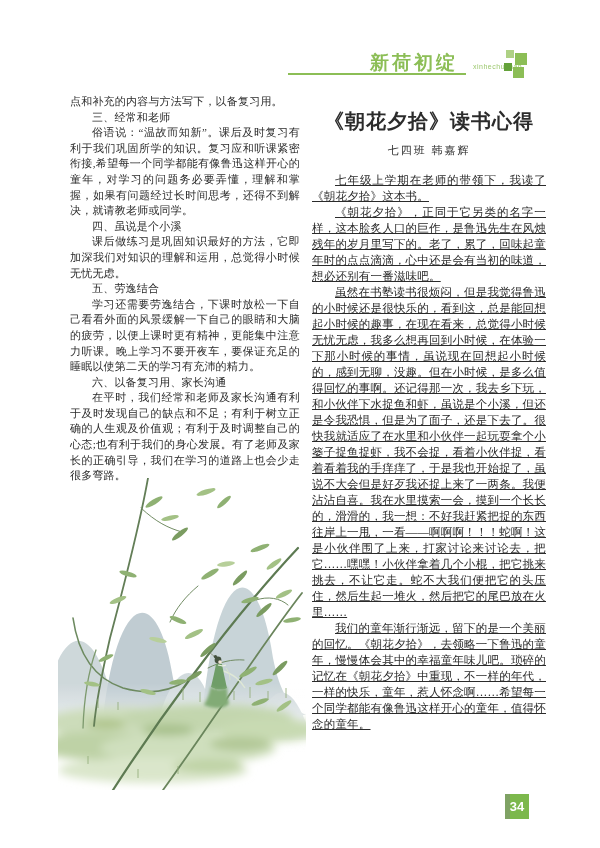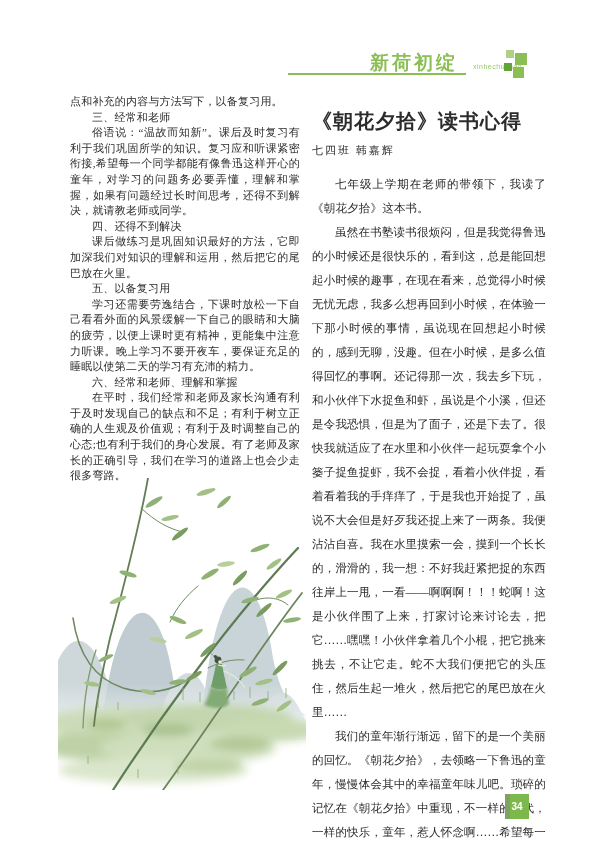--- a/index.html
+++ b/index.html
@@ -28,36 +28,36 @@
   .brand-logo .sq4{left:10px;top:19px;width:11px;height:11px;background:#8cbe56;}
   
   .col-left{position:absolute;left:70px;top:94px;width:230px;}
   .col-right{position:absolute;left:312px;top:102px;width:234px;}
   .col-left p,.col-left h3{
     margin:0;font-size:11px;line-height:15.6px;text-align:justify;
     font-weight:normal;letter-spacing:.2px;
   }
   .col-left p.indent,.col-left h3{text-indent:2em;}
   .col-right p{
-    margin:0;font-size:11.5px;line-height:24px;text-align:justify;
-    text-indent:2em;letter-spacing:.2px;
+    margin:0;font-size:11.5px;line-height:16px;text-align:justify;
+    text-indent:2em;letter-spacing:.2px;text-decoration:underline;
   }
   .article-title{
-    margin:6px 0 2px 0;font-size:20px;font-weight:700;
+    margin:6px 0 2px 0;font-size:20px;font-weight:700;text-align:center;
     letter-spacing:1px;white-space:nowrap;
   }
-  .byline{font-size:11px;text-align:left;margin:8px 0 14px 0;letter-spacing:2px;}
+  .byline{font-size:11px;text-align:center;margin:8px 0 14px 0;letter-spacing:2px;}
   
   .illustration{position:absolute;left:58px;top:478px;width:248px;height:312px;}
   
   .page-num{
     position:absolute;left:505px;top:794px;width:24px;height:25px;
     background:linear-gradient(90deg,#7fa264 0 5px,#7cb84c 5px);
     color:#ffffff;font-family:"Liberation Sans","DejaVu Sans",sans-serif;
-    font-size:10px;font-weight:700;text-align:center;line-height:25px;
+    font-size:13px;font-weight:700;text-align:center;line-height:25px;
   }
 </style>
 </head>
 <body>
 
 <div class="page">
 
   <div>
     <div class="brand-line"></div>
     <span class="brand">新荷初绽</span>
@@ -67,25 +67,25 @@
         <i class="sq2"></i>
         <i class="sq3"></i>
         <i class="sq4"></i>
     </span>
   </div>
 
   <section class="col-left">
     <p>点和补充的内容与方法写下，以备复习用。</p>
     <h3>三、经常和老师</h3>
     <p class="indent">俗语说：“温故而知新”。课后及时复习有利于我们巩固所学的知识。复习应和听课紧密衔接,希望每一个同学都能有像鲁迅这样开心的童年，对学习的问题务必要弄懂，理解和掌握，如果有问题经过长时间思考，还得不到解决，就请教老师或同学。</p>
-    <h3>四、还得不到解决</h3>
-    <p class="indent">课后做练习是巩固知识最好的方法，它即加深我们对知识的理解和运用，然后把它的尾巴放在火里。</p>
-    <h3>五、以备复习用</h3>
+    <h3>四、虽说是个小溪</h3>
+    <p class="indent">课后做练习是巩固知识最好的方法，它即加深我们对知识的理解和运用，总觉得小时候无忧无虑。</p>
+    <h3>五、劳逸结合</h3>
     <p class="indent">学习还需要劳逸结合，下课时放松一下自己看看外面的风景缓解一下自己的眼睛和大脑的疲劳，以便上课时更有精神，更能集中注意力听课。晚上学习不要开夜车，要保证充足的睡眠以使第二天的学习有充沛的精力。</p>
-    <h3>六、经常和老师、理解和掌握</h3>
+    <h3>六、以备复习用、家长沟通</h3>
     <p class="indent">在平时，我们经常和老师及家长沟通有利于及时发现自己的缺点和不足；有利于树立正确的人生观及价值观；有利于及时调整自己的心态;也有利于我们的身心发展。有了老师及家长的正确引导，我们在学习的道路上也会少走很多弯路。</p>
   </section>
 
   <figure class="illustration" style="margin:0">
     <svg width="248" height="312" viewBox="0 0 248 312" xmlns="http://www.w3.org/2000/svg">
       <defs>
         <filter id="soft" x="-40%" y="-40%" width="180%" height="180%">
             <feGaussianBlur stdDeviation="4"></feGaussianBlur>
           </filter>
         <filter id="soft2" x="-40%" y="-40%" width="180%" height="180%">
@@ -190,19 +190,20 @@
         <path d="M6,9 C9,10 12,10 14,9" stroke="#e9efe0" stroke-width="1.2" fill="none"></path>
         <path d="M14,12 C17,16 18,20 18,24" stroke="#d8e3cc" stroke-width="1" fill="none"></path>
       </g>
     </svg>
   </figure>
 
   <section class="col-right">
     <h1 class="article-title">《朝花夕拾》读书心得</h1>
     <div class="byline">七四班  韩嘉辉</div>
     <p>七年级上学期在老师的带领下，我读了《朝花夕拾》这本书。</p>
+    <p>《朝花夕拾》，正同于它另类的名字一样，这本脍炙人口的巨作，是鲁迅先生在风烛残年的岁月里写下的。老了，累了，回味起童年时的点点滴滴，心中还是会有当初的味道，想必还别有一番滋味吧。</p>
     <p>虽然在书塾读书很烦闷，但是我觉得鲁迅的小时候还是很快乐的，看到这，总是能回想起小时候的趣事，在现在看来，总觉得小时候无忧无虑，我多么想再回到小时候，在体验一下那小时候的事情，虽说现在回想起小时候的，感到无聊，没趣。但在小时候，是多么值得回忆的事啊。还记得那一次，我去乡下玩，和小伙伴下水捉鱼和虾，虽说是个小溪，但还是令我恐惧，但是为了面子，还是下去了。很快我就适应了在水里和小伙伴一起玩耍拿个小篓子捉鱼捉虾，我不会捉，看着小伙伴捉，看着看着我的手痒痒了，于是我也开始捉了，虽说不大会但是好歹我还捉上来了一两条。我便沾沾自喜。我在水里摸索一会，摸到一个长长的，滑滑的，我一想：不好我赶紧把捉的东西往岸上一甩，一看——啊啊啊！！！蛇啊！这是小伙伴围了上来，打家讨论来讨论去，把它……嘿嘿！小伙伴拿着几个小棍，把它挑来挑去，不让它走。蛇不大我们便把它的头压住，然后生起一堆火，然后把它的尾巴放在火里……</p>
     <p>我们的童年渐行渐远，留下的是一个美丽的回忆。《朝花夕拾》，去领略一下鲁迅的童年，慢慢体会其中的幸福童年味儿吧。琐碎的记忆在《朝花夕拾》中重现，不一样的年代，一样的快乐，童年，惹人怀念啊……希望每一个同学都能有像鲁迅这样开心的童年，值得怀念的童年。</p>
   </section>
 
   <div class="page-num">34</div>
 
 </div>
 
 </body></html>

